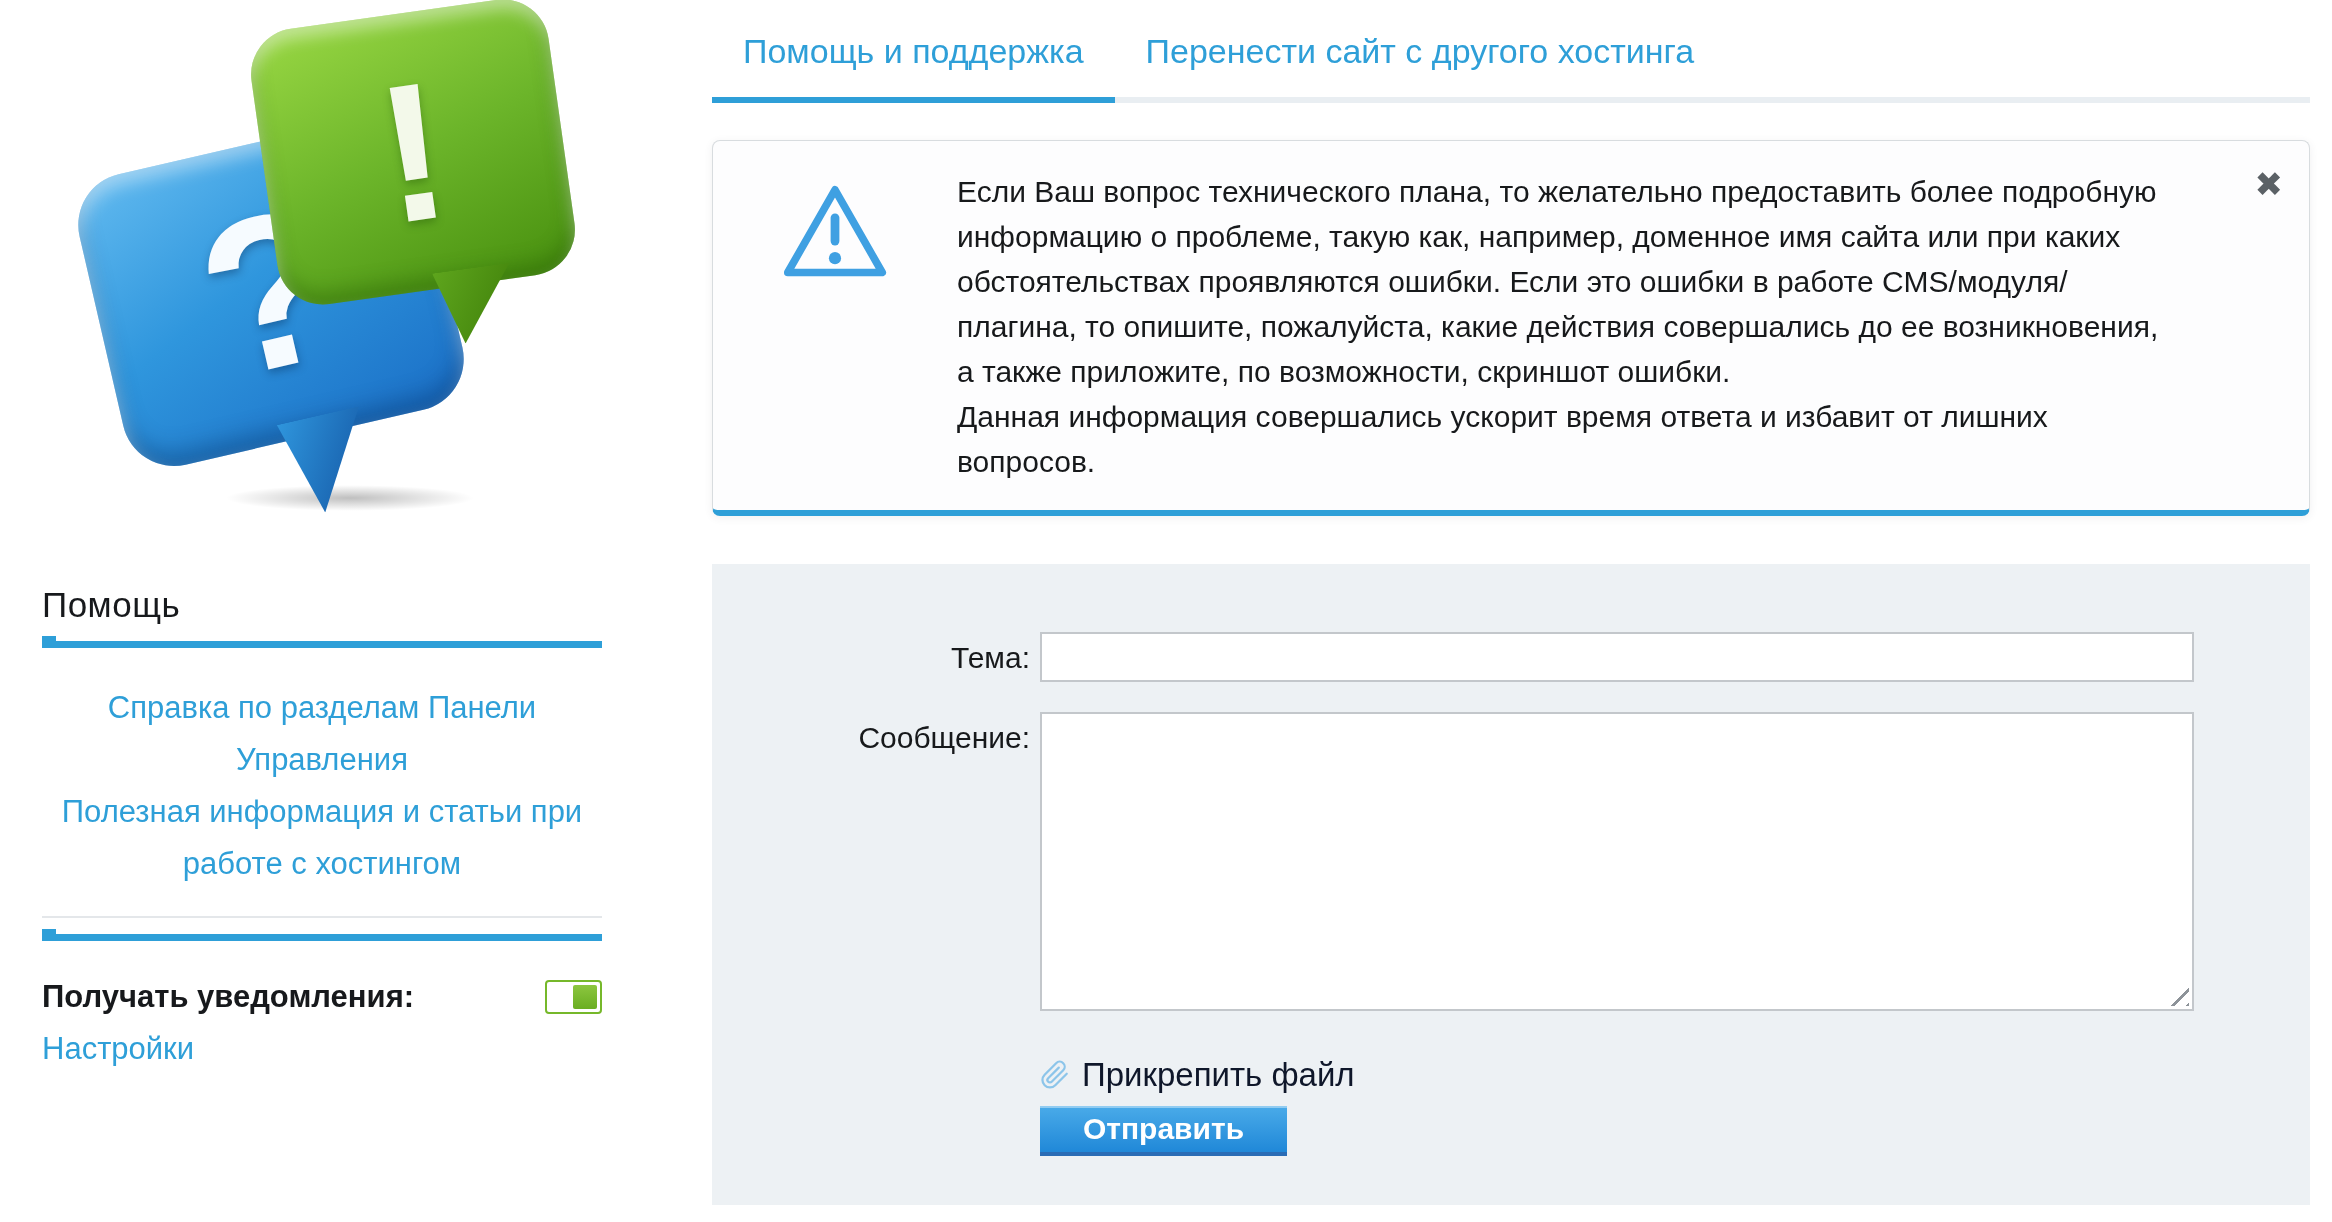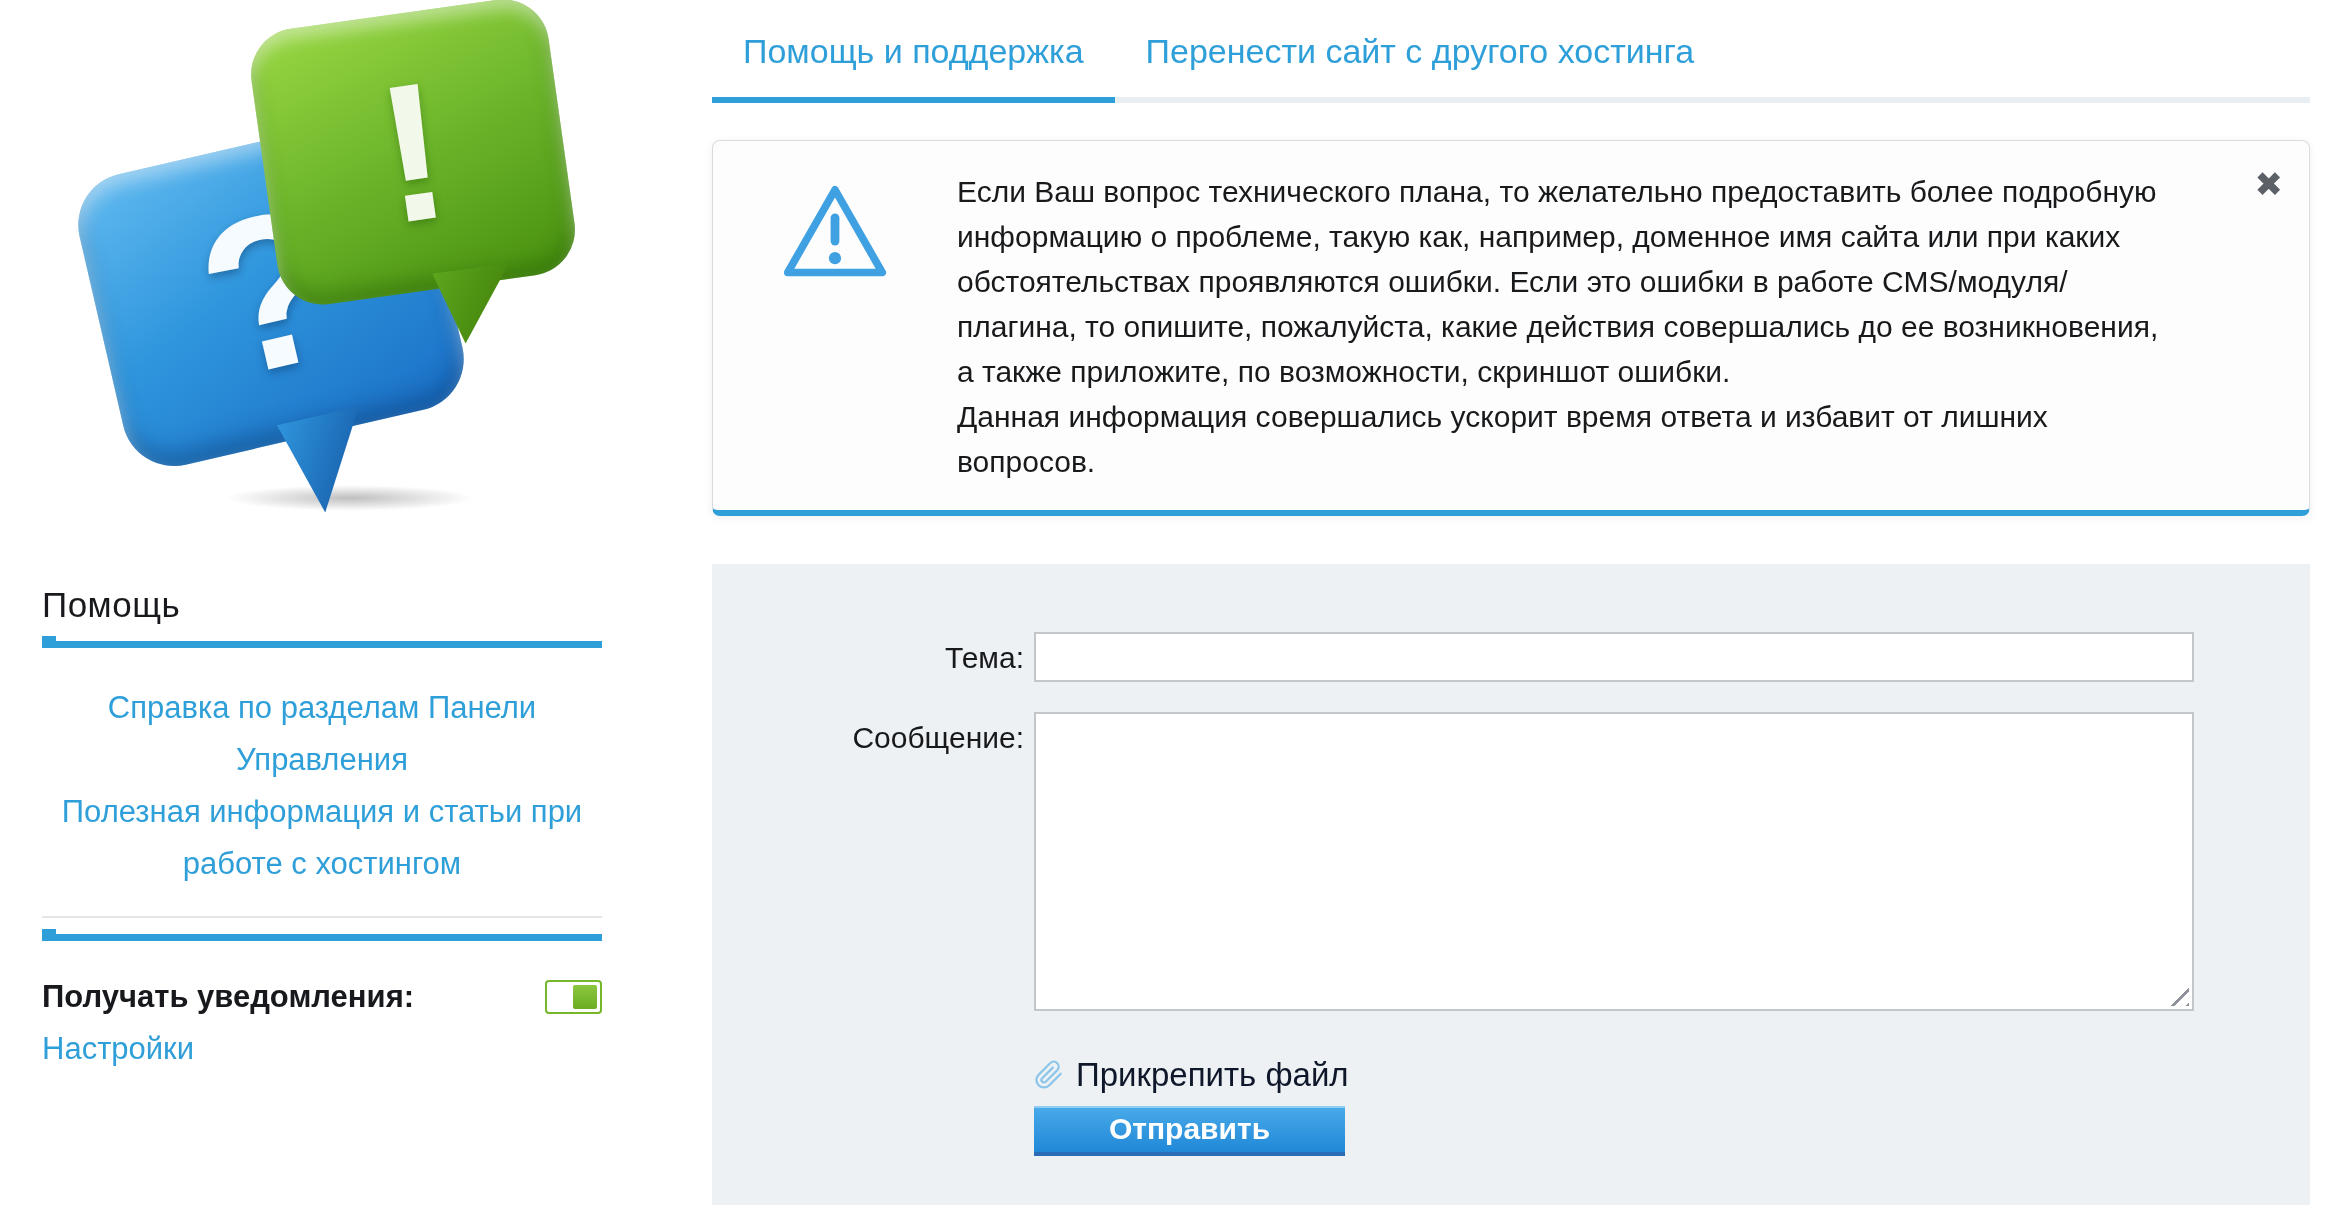--- a/index.html
+++ b/index.html
@@ -53,38 +53,38 @@
   .tab.active { border-bottom-color:#2e9fd8; }
 
   .alert { position:relative; margin-top:37px; background:#fdfdfe;
     border:1px solid #d8dcdf; border-bottom:6px solid #2e9fd8; border-radius:8px;
     box-shadow:0 2px 8px rgba(60,70,80,.08); display:flex; padding:28px 0 26px; }
   .alert-icon-col { flex:0 0 244px; display:flex; justify-content:center; }
   .alert-icon-col svg { margin-top:14px; }
   .alert-text { flex:1; padding-right:150px; font-size:30px; line-height:45px; color:#17191b; }
   .alert-close { position:absolute; top:26px; right:26px; font-size:34px; color:#5b6166; cursor:pointer; line-height:1; }
 
-  .form-panel { margin-top:48px; background:#edf1f4; padding:68px 116px 49px 10px; }
+  .form-panel { margin-top:48px; background:#edf1f4; padding:68px 116px 49px 16px; }
   .form-row { display:flex; margin-bottom:30px; }
   .form-label { flex:0 0 312px; text-align:right; padding-right:10px; padding-top:9px;
     font-size:30px; color:#17191b; }
   .field-wrap { flex:1; position:relative; }
   .text-input { width:100%; height:50px; border:2px solid #c3c7cb; background:#ffffff;
     font-size:28px; padding:0 14px; font-family:"Liberation Sans", sans-serif; border-radius:0; outline:none; }
   .textarea { width:100%; height:299px; border:2px solid #c3c7cb; background:#ffffff;
     font-size:28px; padding:10px 14px; font-family:"Liberation Sans", sans-serif; resize:none; border-radius:0; outline:none; display:block; }
   .resize-grip { position:absolute; right:5px; bottom:5px; width:20px; height:20px;
     background:repeating-linear-gradient(135deg, transparent 0 4px, #8d9399 4px 7px, transparent 7px 11px);
     clip-path:polygon(100% 0, 100% 100%, 0 100%); pointer-events:none; }
   .form-meta { display:flex; align-items:center; justify-content:space-between; margin-left:312px; margin-top:45px; }
   .attach-link { display:flex; align-items:center; gap:12px; font-size:33px; color:#0f172a; text-decoration:none; cursor:pointer; }
   .attach-link svg { display:block; }
   .markdown-hint { font-size:30px; color:#9ba4ac; }
   .markdown-hint a { color:#64b5e0; text-decoration:none; cursor:pointer; }
-  .submit-btn { display:block; margin-left:312px; margin-top:12px; width:311px; height:50px;
+  .submit-btn { display:block; margin-left:312px; margin-top:12px; width:247px; height:50px;
     background:linear-gradient(180deg,#4aabe9 0%,#2088d8 100%);
     border:none; border-bottom:4px solid #2a6cb5; box-shadow:inset 0 2px 0 rgba(255,255,255,.4);
     color:#ffffff; font-size:30px; font-weight:bold; font-family:"Liberation Sans", sans-serif; cursor:pointer; }
 </style>
 </head>
 <body>
 
 <div class="page">
 
   <div class="illustration">

